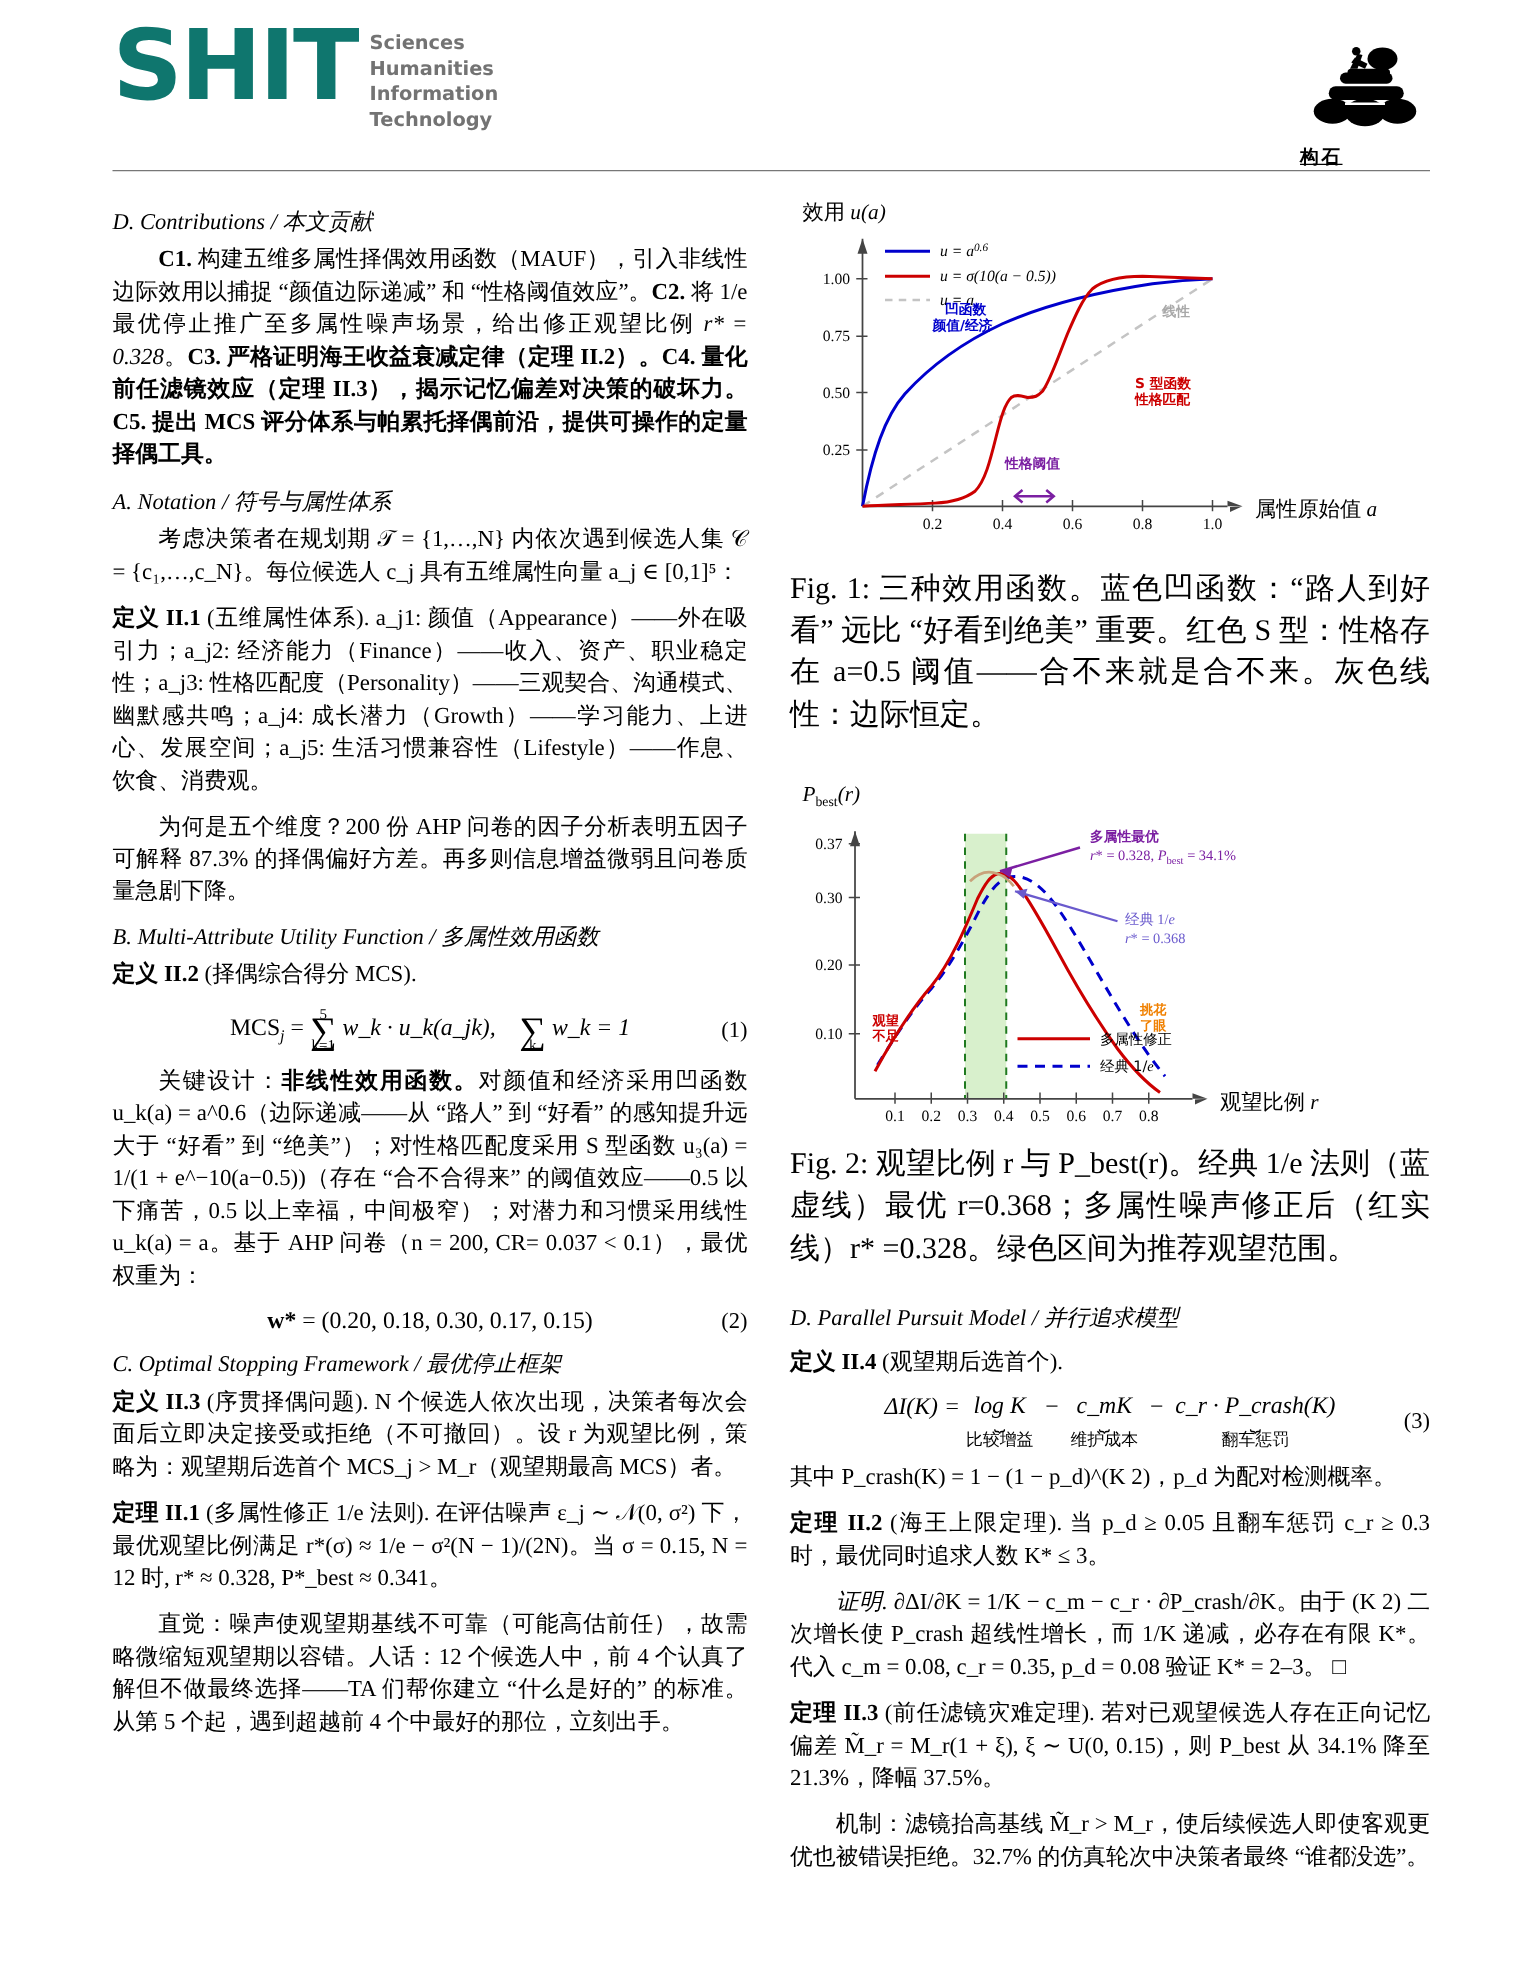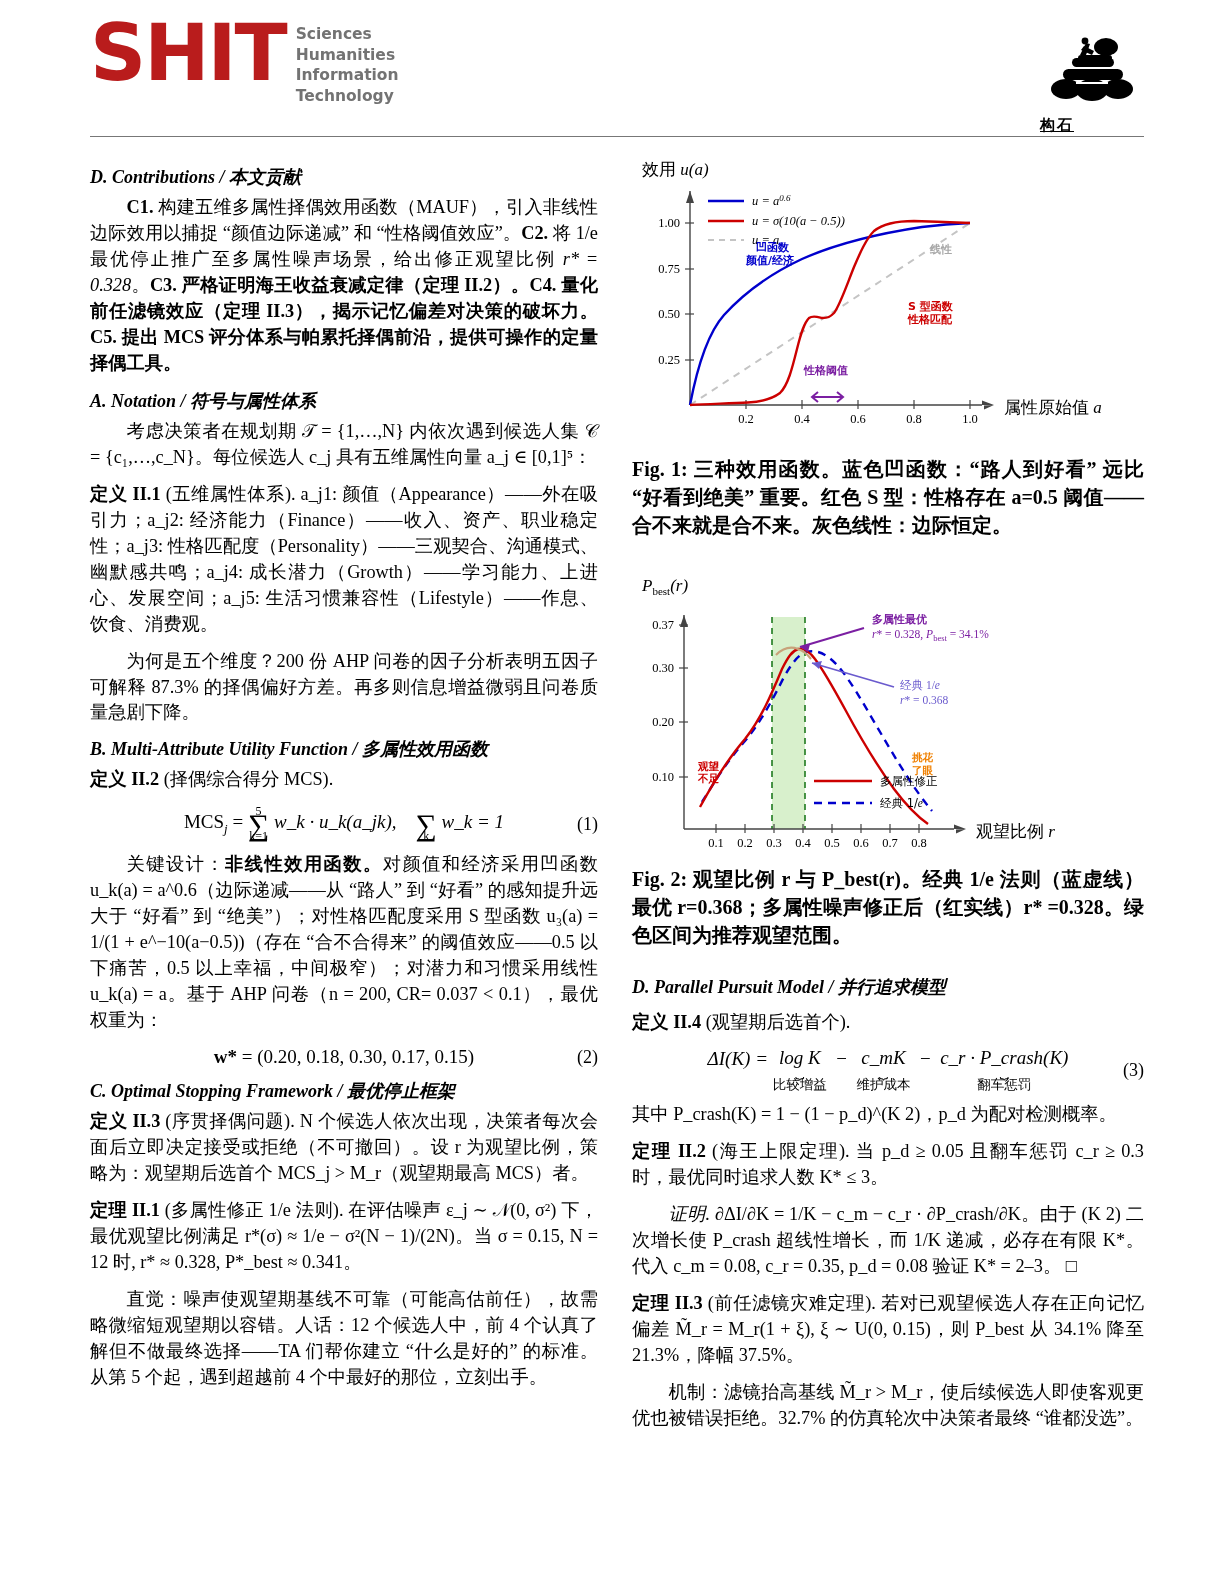--- a/index.html
+++ b/index.html
@@ -11,21 +11,21 @@
     overflow:hidden;
   }
   .page{position:relative;width:1224px;height:1584px;box-sizing:border-box;padding:18px 80px 0 90px;}
 
   
   .masthead{position:relative;height:112px;}
   .logo-wrap{display:flex;align-items:flex-start;gap:10px;}
   .logo-shit{
     font-family:"DejaVu Sans","Liberation Sans",sans-serif;
     font-weight:bold;font-size:78px;line-height:.92;letter-spacing:-2px;
-    color:#b91c1c;
+    color:#0f766e;
   }
   .logo-sub{
     font-family:"DejaVu Sans","Liberation Sans",sans-serif;
     font-weight:bold;font-size:15.5px;line-height:1.33;color:#737373;
     padding-top:6px;
   }
   .right-logo{position:absolute;right:0;top:18px;width:104px;text-align:center;text-decoration:underline;}
   .right-logo .cap{
     font-family:"DejaVu Sans","Liberation Sans",sans-serif;
     font-weight:bold;font-size:15px;margin-top:1px;letter-spacing:2px;
@@ -35,21 +35,21 @@
   
   .cols{display:flex;gap:34px;margin-top:16px;}
   .col{width:508px;}
   .col.right{width:512px;}
 
   p,div.txt{margin:0;}
   .sec-head{
     text-align:center;font-size:18.5px;margin:6px 0 4px 0;
     font-variant:small-caps;letter-spacing:.4px;
   }
-  .sub-head{font-style:italic;font-size:18px;margin:12px 0 2px 0;font-weight:bold;}
+  .sub-head{font-style:italic;font-size:18px;margin:12px 0 2px 0;}
   .para{font-size:18.3px;line-height:1.42;text-align:justify;margin:6px 0 0 0;text-indent:2em;}
   .para.noind{text-indent:0;}
   .gap{margin-top:11px;}
   b,.bf{font-weight:bold;}
   i,.it{font-style:italic;}
   .mi{font-family:"Liberation Serif","DejaVu Serif",serif;font-style:italic;}
   .mr{font-family:"Liberation Serif","DejaVu Serif",serif;font-style:normal;}
   sub{font-size:.68em;}
 
   
@@ -58,21 +58,21 @@
   .sumbig{font-size:30px;line-height:0;vertical-align:-6px;}
   .stack{display:inline-block;vertical-align:middle;text-align:center;line-height:1;}
   .stack .top{display:block;font-size:12px;margin-bottom:-4px;}
   .stack .bot{display:block;font-size:12px;margin-top:-2px;}
   .ubrace{display:inline-block;text-align:center;line-height:1.05;vertical-align:top;}
   .ubrace .b{display:block;font-size:15px;margin-top:-4px;color:#000;}
   .ubrace .lbl{display:block;font-size:13.5px;margin-top:-2px;}
 
   
   .fig{margin:2px 0 0 0;}
-  .cap{font-size:20px;line-height:1.4;text-align:justify;margin-top:10px;font-weight:bold;}
+  .cap{font-size:24px;line-height:1.4;text-align:justify;margin-top:10px;}
   svg{display:block;}
 </style>
 </head>
 <body>
 
 <div class="page">
 
   <div class="masthead">
     <div class="logo-wrap">
       <div class="logo-shit">SHIT</div>

